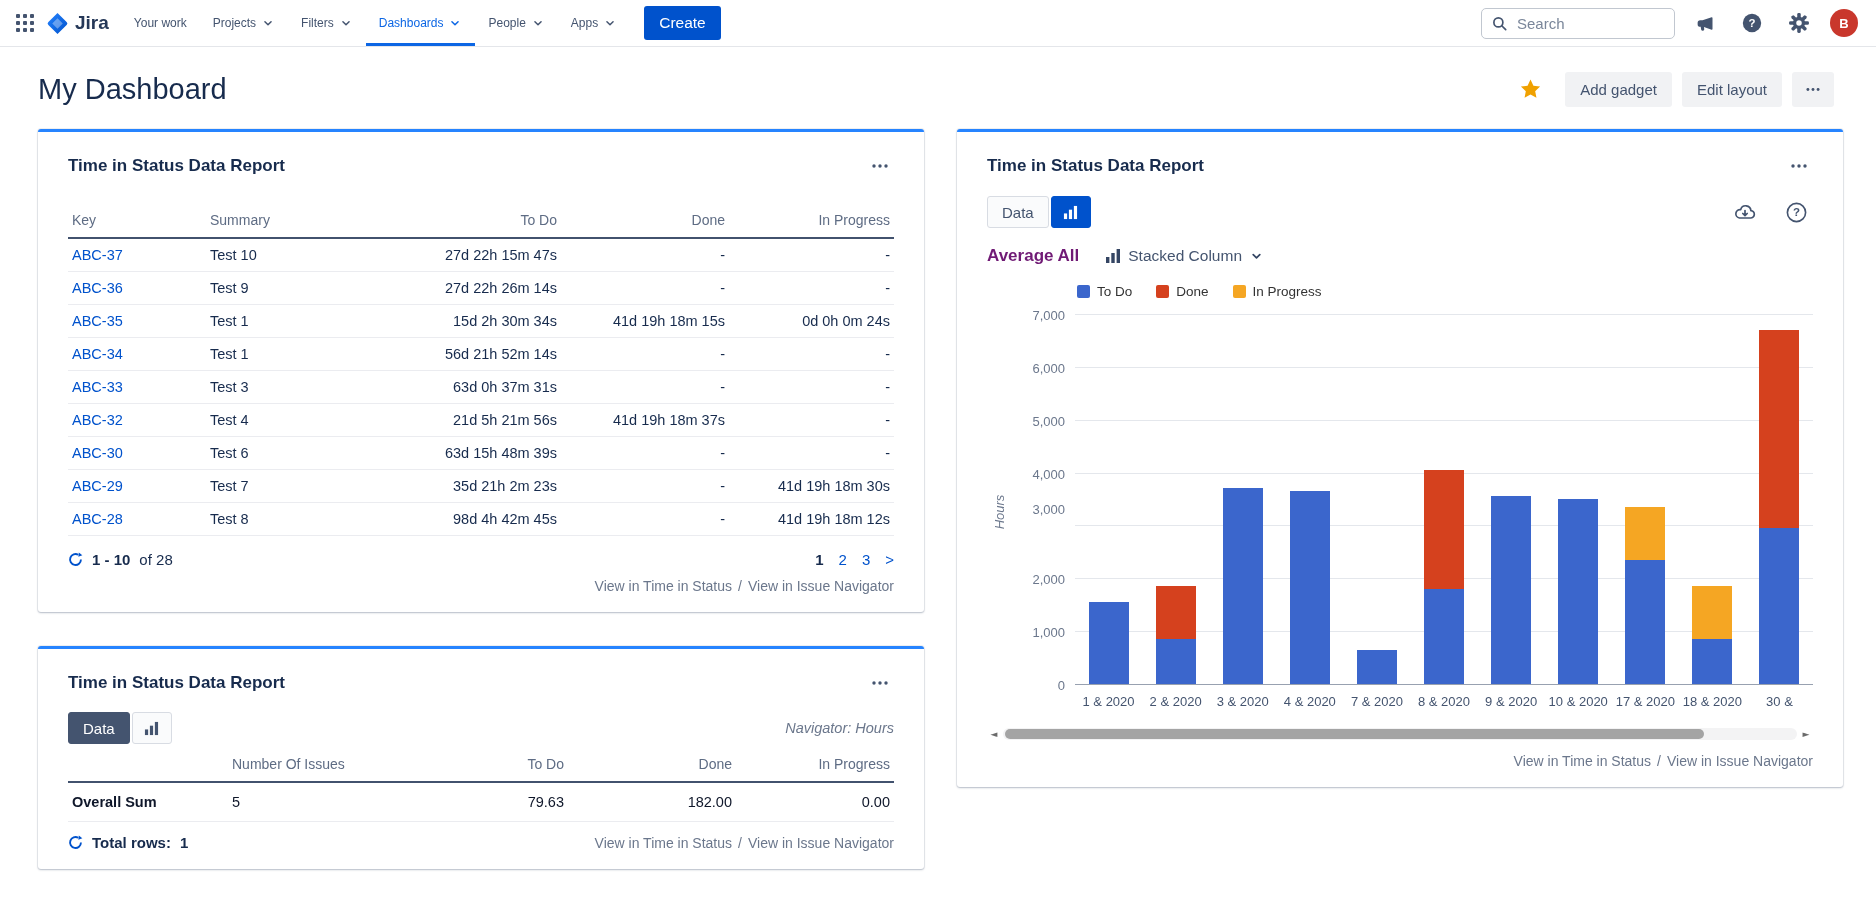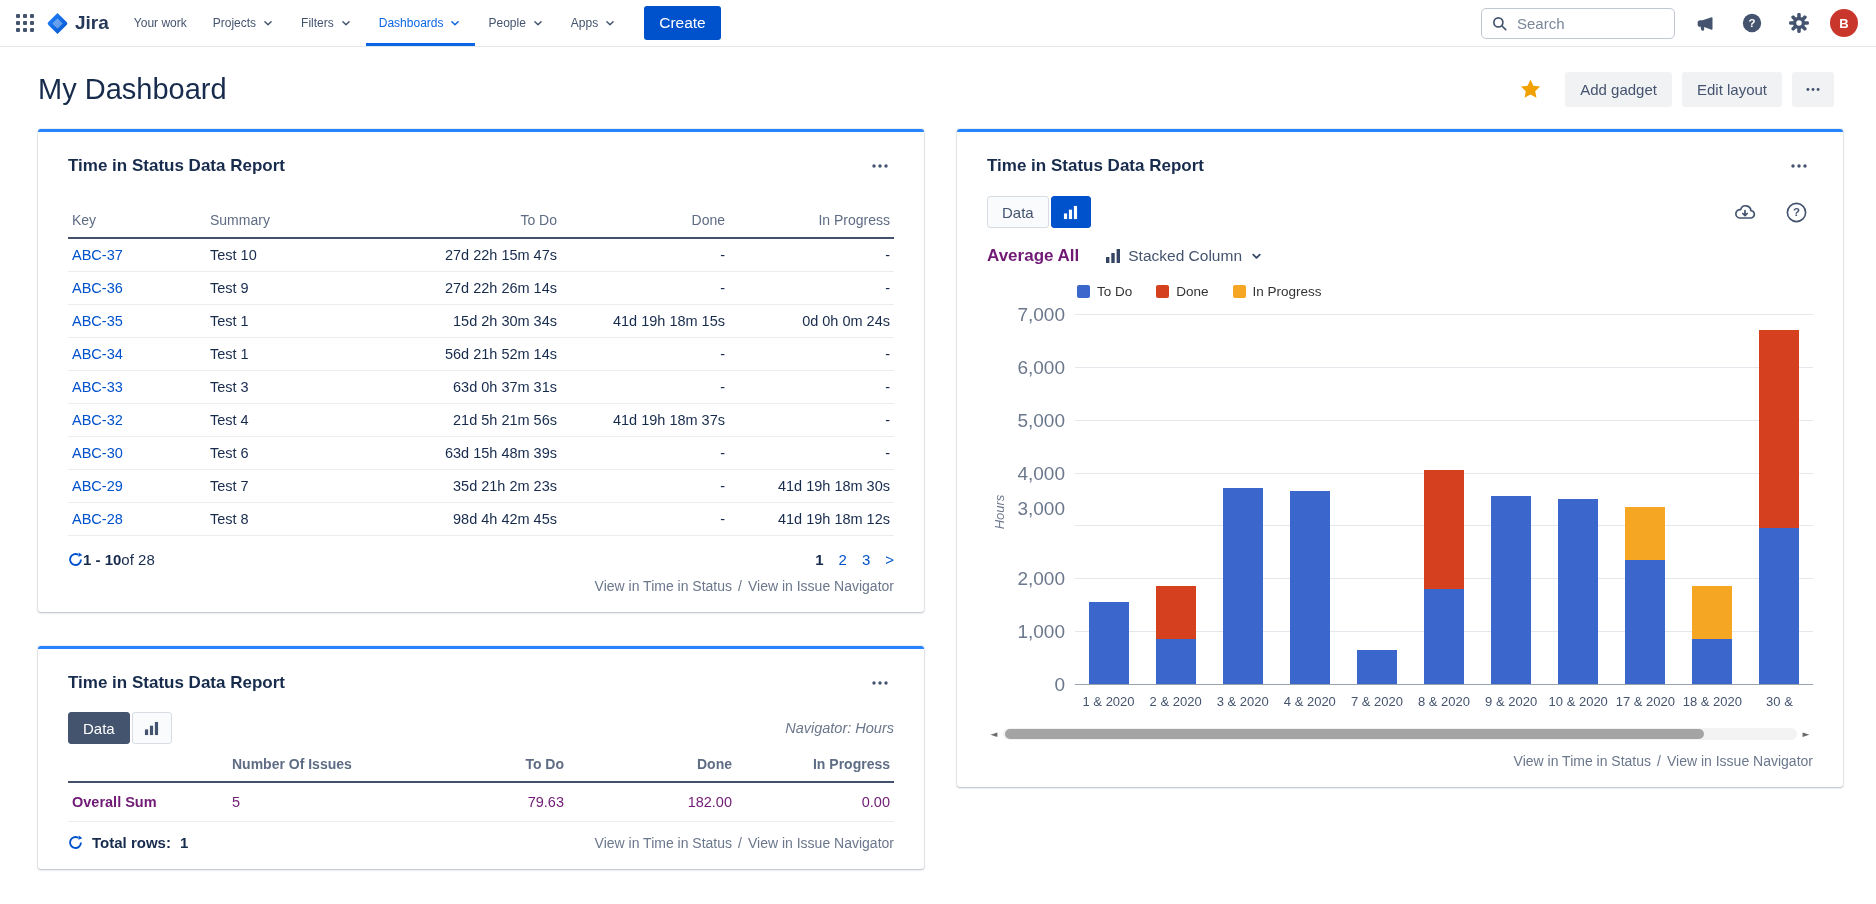--- a/index.html
+++ b/index.html
@@ -53,42 +53,42 @@
   
   table { width:100%; border-collapse:collapse; table-layout:fixed; }
   .issues-table { margin-top:26px; }
   .issues-table th { font-size:14px; font-weight:400; color:#5E6C84; padding:6px 4px 9px;
                      border-bottom:2px solid #42526E; text-align:left; }
   .issues-table td { font-size:14.5px; color:#172B4D; padding:8px 4px; border-bottom:1px solid #EBECF0; }
   .issues-table th:nth-child(n+3), .issues-table td:nth-child(n+3) { text-align:right; }
   .key-link { color:var(--brand,#0052CC); }
 
   .pager { display:flex; align-items:center; justify-content:space-between; margin-top:15px; }
-  .pager-left { display:flex; align-items:center; font-size:15px; color:#172B4D; }
+  .pager-left { display:flex; align-items:center; gap:9px; font-size:15px; color:#172B4D; }
   .range { font-weight:700; }
   .pager-right { display:flex; align-items:center; gap:15px; font-size:15px; }
   .page-num { color:var(--brand,#0052CC); }
   .page-num.current { color:#172B4D; font-weight:700; }
   .gadget-foot { display:flex; justify-content:flex-end; gap:6px; margin-top:10px; font-size:14px; color:#6B778C; }
   .gadget-foot a { color:#6B778C; }
 
   
   .toolbar { display:flex; align-items:center; justify-content:space-between; margin-top:15px; }
   .segctl { display:flex; gap:2px; }
   .seg-btn { height:32px; min-width:40px; display:flex; align-items:center; justify-content:center;
              padding:0 14px; border-radius:3px; border:1px solid #D8DCE3; background:#FAFBFC;
              color:#44546F; font-size:15px; }
   .seg-btn.icon-only { padding:0 11px; }
   .seg-btn.sel-dark { background:var(--sel-dark,#44546F); border-color:var(--sel-dark,#44546F); color:#fff; }
   .seg-btn.sel-blue { background:var(--brand,#0052CC); border-color:var(--brand,#0052CC); color:#fff; }
   .viewformat { font-style:italic; color:#6B778C; font-size:14.5px; }
   .sum-table { margin-top:4px; }
-  .sum-table th { font-size:14px; font-weight:700; color:#5E6C84; padding:8px 4px 9px;
+  .sum-table th { font-size:14px; font-weight:400; color:#5E6C84; padding:8px 4px 9px;
                   border-bottom:2px solid #42526E; text-align:left; }
-  .sum-table td { font-size:14.5px; color:#701a75; padding:11px 4px; border-bottom:1px solid #EBECF0;margin-top:21px; }
+  .sum-table td { font-size:14.5px; color:#0f172a; padding:11px 4px; border-bottom:1px solid #EBECF0;margin-top:21px; }
   .sum-table th:nth-child(n+3), .sum-table td:nth-child(n+3) { text-align:right; }
   .row-label { font-weight:700; }
   .sum-footer { display:flex; align-items:center; justify-content:space-between; margin-top:12px; }
   .total-rows { display:flex; align-items:center; gap:9px; font-size:15px; font-weight:700; color:#172B4D; }
   .sum-footer .gadget-foot { margin-top:0; }
 
   
   .toolbar-right { display:flex; align-items:center; gap:18px; }
   .chart-controls { display:flex; align-items:center; gap:20px; margin-top:17px; }
   .avg-label { font-size:17px; font-weight:600; color:#701a75; }
@@ -96,21 +96,21 @@
                 color:#44546F; font-size:15.5px; }
   .chart { margin-top:18px; }
   .legend { display:flex; gap:24px; margin-left:90px; align-items:center; }
   .legend-item { display:flex; align-items:center; gap:7px; font-size:13.5px; color:#333; cursor:pointer; }
   .swatch { width:13px; height:13px; border-radius:2px; display:inline-block; }
   .chart-body { display:flex; margin-top:16px; }
   .ylab-col { width:24px; position:relative; }
   .ylab { position:absolute; top:50%; left:50%; transform:translate(-50%,-50%) rotate(-90deg);
           font-size:13px; font-style:italic; color:#6B778C; white-space:nowrap; }
   .yticks { width:64px; position:relative; height:370px; }
-  .ytick { position:absolute; right:10px; transform:translateY(50%); font-size:19px; color:#6B778C; }
+  .ytick { position:absolute; right:10px; transform:translateY(50%); font-size:13px; color:#6B778C; }
   .plot-col { flex:1; }
   .plot { position:relative; height:370px; }
   .gridline { position:absolute; left:0; right:0; height:1px; background:#E4E7EC; }
   .gridline.axis { background:#98A1B0; }
   .bars { position:absolute; left:0; right:0; top:0; bottom:0; display:flex; }
   .slot { flex:1; position:relative; }
   .stack { position:absolute; bottom:1px; left:50%; transform:translateX(-50%); width:40px;
            display:flex; flex-direction:column-reverse; }
   .bar-seg { width:100%; }
   .xticks { display:flex; margin-top:9px; }

